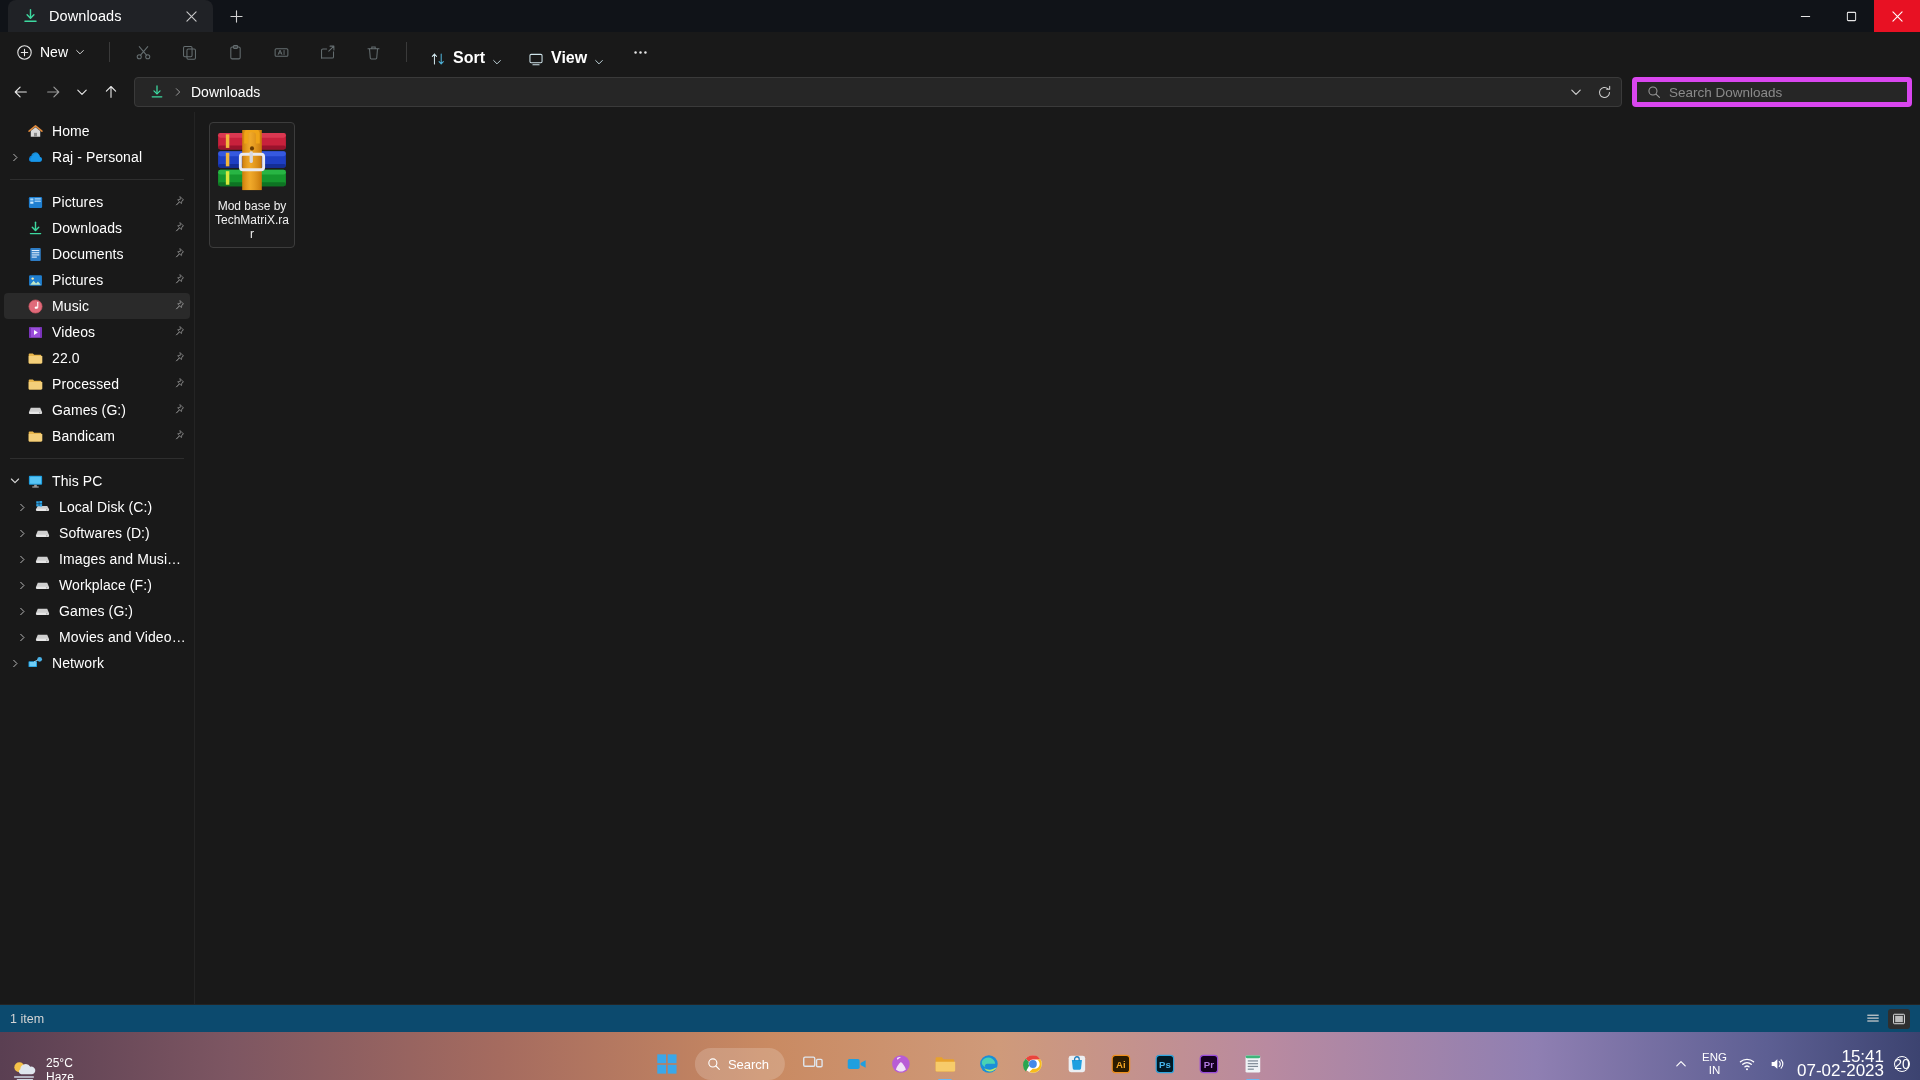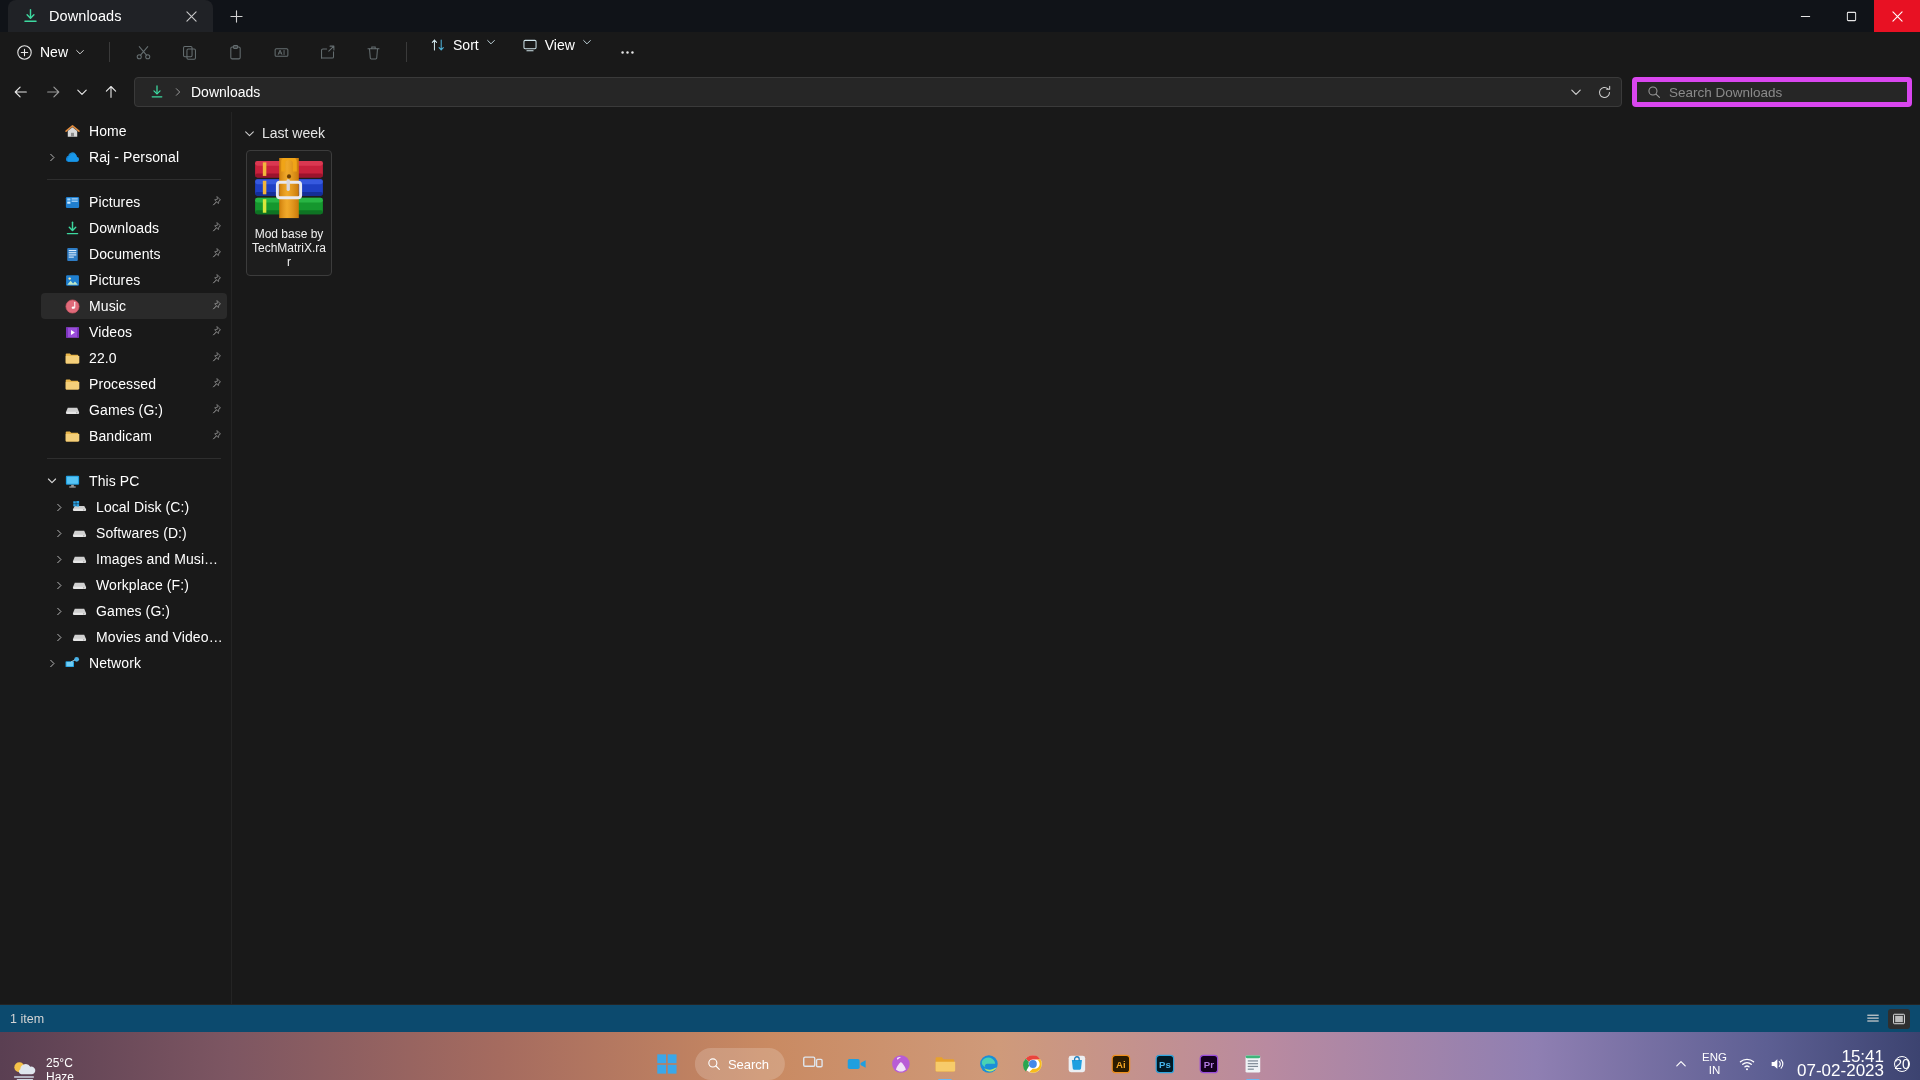--- a/index.html
+++ b/index.html
@@ -47,21 +47,21 @@
   }
   .cmdnew{
     display:flex;align-items:center;gap:7px;height:30px;padding:0 10px 0 8px;border-radius:4px;
     font-size:14px;
   }
   .cbtn{
     width:38px;height:30px;border-radius:4px;display:flex;align-items:center;justify-content:center;
   }
   .cbtn.dim svg{ opacity:.42; }
   .cmdtext{
-    display:flex;align-items:flex-start;gap:7px;height:30px;padding:0 9px;border-radius:4px;font-size:14px;
+    display:flex;align-items:flex-end;gap:7px;height:30px;padding:0 9px;border-radius:4px;font-size:16px;font-weight:bold;
   }
   .vdiv{ width:1px;height:20px;background:#3a3a3a;margin:0 6px; }
 
   
   .addrrow{
     height:40px; display:flex; align-items:center; gap:2px; padding:0 8px 0 6px;
     background:#191919;
   }
   .navbtn{
     width:30px;height:30px;border-radius:4px;display:flex;align-items:center;justify-content:center;
@@ -76,21 +76,21 @@
   .crumbsep{ opacity:.75; display:flex;align-items:center; padding:0 2px;}
   .addrright{ margin-left:auto; display:flex; align-items:center; gap:2px; }
   .addricon{ width:26px;height:26px;border-radius:3px;display:flex;align-items:center;justify-content:center;}
   .searchbox{
     width:280px;height:30px;margin-left:8px;background:#262626;border:5px solid #d946ef;border-radius:4px;
     display:flex;align-items:center;gap:8px;padding:0 10px;
   }
   .searchbox .ph{ font-size:13.5px; color:#8b8b8b; }
 
   
-  .main{ display:flex; height:calc(1080px - 32px - 40px - 40px - 28px - 48px);padding-left:37px; }
+  .main{ display:flex; height:calc(1080px - 32px - 40px - 40px - 28px - 48px); }
   .nav{
     width:195px; background:#191919; padding-top:6px;
     border-right:1px solid #242424; overflow:hidden; position:relative;
   }
   .navitem{
     display:flex;align-items:center; height:26px; margin:0 4px; border-radius:4px;
     padding-right:4px; position:relative; font-size:14px;
   }
   .navitem.hl{ background:#2a2a2a; }
   .chev{ width:22px;height:26px;display:flex;align-items:center;justify-content:center;flex:none; }
@@ -692,28 +692,20 @@
           <circle cx="13.4" cy="4.6" r="2.5" fill="#49b2e8"></circle>
           <path d="M7.5 7.2l4.2-2" stroke="#9fd8f2" stroke-width="1"></path>
         </svg>
       </span>
       <span class="navlabel">Network</span>
     </div>
 
   </div>
 
   <div class="content">
-    <div class="grouphdr">
-      <span>
-        <svg width="11" height="11" viewBox="0 0 12 12">
-            <path d="M1.8 4.2L6 8.4l4.2-4.2" stroke="#cfcfcf" stroke-width="1.15" fill="none" stroke-linecap="round" stroke-linejoin="round"></path>
-          </svg>
-      </span>
-      <span>Last week</span>
-    </div>
 
     <div class="tiles">
       <div class="tile">
         <span class="thumb">
           <svg width="74" height="62" viewBox="0 0 76 64">
 
             <rect x="3" y="3" width="70" height="17" rx="2.5" fill="#c8213c"></rect>
             <rect x="3" y="3" width="70" height="5" rx="2.5" fill="#e04058" opacity=".75"></rect>
             <rect x="3" y="16" width="70" height="4" rx="2" fill="#8e1028" opacity=".8"></rect>
             <rect x="11" y="4.5" width="3.6" height="14" fill="#f2b63c"></rect>

